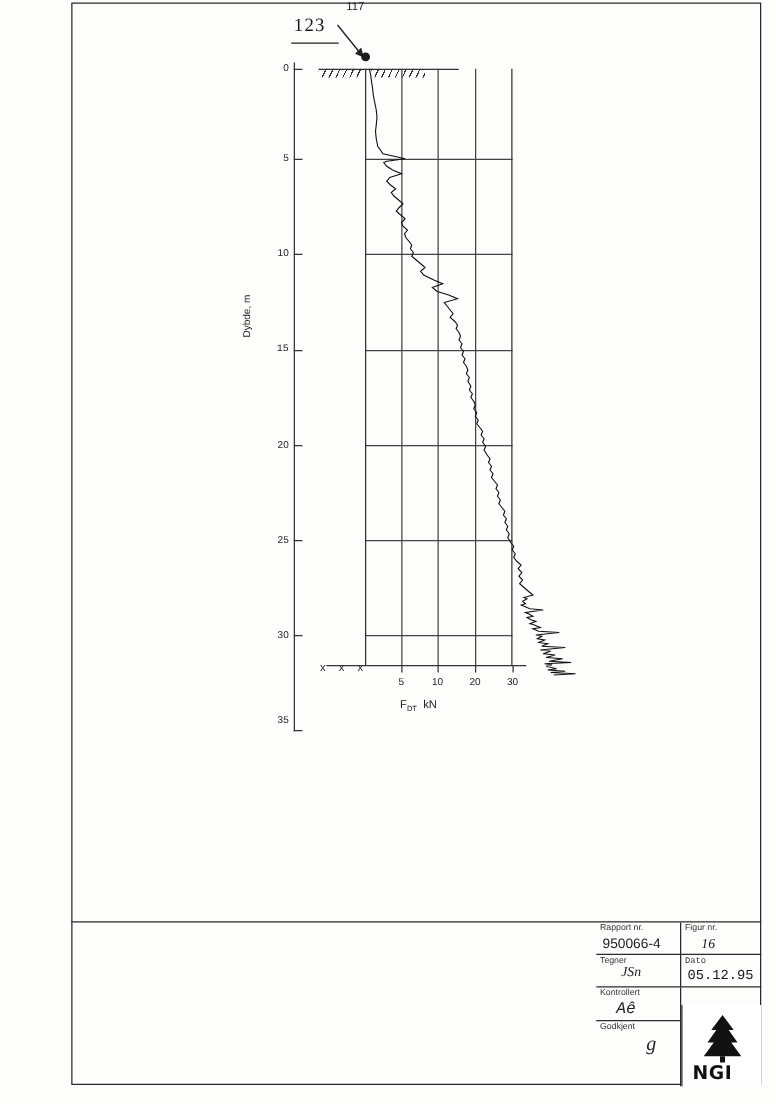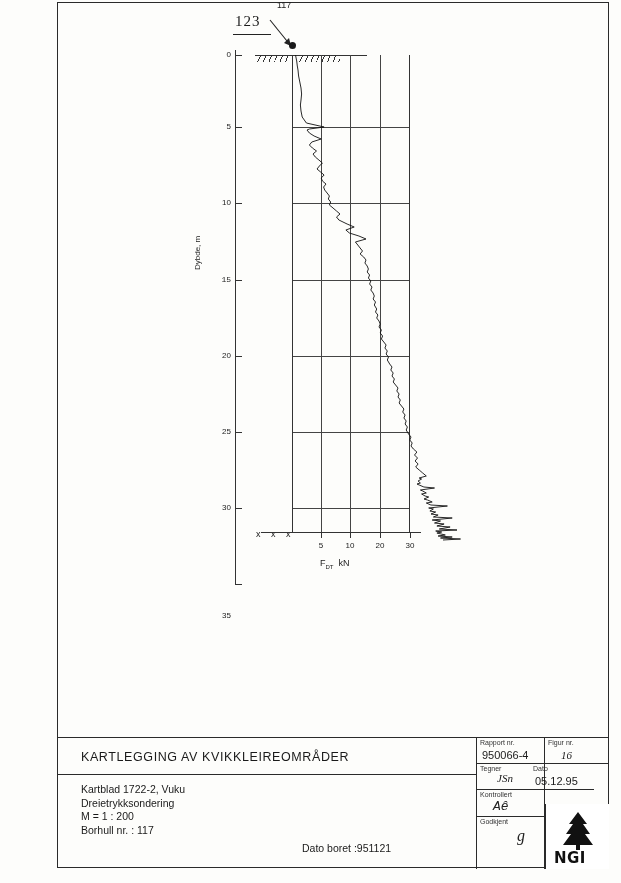--- a/index.html
+++ b/index.html
@@ -322,21 +322,21 @@
     <div class="depth-label" style="top:199px;">10</div>
     <div class="depth-tick" style="top:280px;"></div>
     <div class="depth-label" style="top:276px;font-family:Liberation Mono, monospace;">15</div>
     <div class="depth-tick" style="top:356px;"></div>
     <div class="depth-label" style="top:352px;">20</div>
     <div class="depth-tick" style="top:432px;"></div>
     <div class="depth-label" style="top:428px;">25</div>
     <div class="depth-tick" style="top:508px;"></div>
     <div class="depth-label" style="top:504px;">30</div>
     <div class="depth-tick" style="top:584px;"></div>
-    <div class="depth-label" style="top:612px;">35</div>
+    <div class="depth-label" style="top:572px;">35</div>
 
     <div class="hgrid" style="top:127px;"></div>
     <div class="hgrid" style="top:203px;"></div>
     <div class="hgrid" style="top:280px;"></div>
     <div class="hgrid" style="top:356px;"></div>
     <div class="hgrid" style="top:432px;"></div>
     <div class="hgrid" style="top:508px;"></div>
 
     <div class="plot-box"></div>
     <div class="vgrid" style="left:96px;"></div>
@@ -376,48 +376,37 @@
     <div class="load-tick" style="left:185px;"></div>
     <div class="load-label" style="left:185px;">30</div>
 
     <div class="axis-title">
       <span>F</span><sub>DT</sub>&nbsp;&nbsp;<span>kN</span>
     </div>
   </div>
 
   <div class="titleblock">
 
-    <div class="tb-left">
-      <div class="tb-title">KARTLEGGING AV KVIKKLEIREOMRÅDER</div>
-      <div class="tb-sep"></div>
-      <div class="tb-lines">
-        <div>Kartblad 1722-2, Vuku</div>
-        <div>Dreietrykksondering</div>
-        <div>M = 1 : 200</div>
-        <div>Borhull nr. : 117</div>
-      </div>
-      <div class="tb-dateboret">Dato boret :951121</div>
-    </div>
 
     <div class="tb-right">
 
       <div class="cell vline" style="left:0;top:0;width:68px;height:26px;">
         <span class="k">Rapport nr.</span>
         <span class="v">950066-4</span>
       </div>
       <div class="cell" style="left:68px;top:0;width:64px;height:26px;text-align:right;">
         <span class="k">Figur nr.</span>
         <span class="v" style="left:16px;font-family:'Liberation Serif',serif;font-style:italic;">16</span>
       </div>
 
       <div class="cell vline" style="left:0;top:26px;width:68px;height:26px;">
         <span class="k">Tegner</span>
         <span class="v sig" style="position:absolute;left:20px;top:8px;">JSn</span>
       </div>
-      <div class="cell" style="left:53px;top:26px;width:64px;height:26px;">
+      <div class="cell" style="left:68px;top:26px;width:64px;height:26px;font-family:Liberation Mono, monospace;">
         <span class="k">Dato</span>
         <span class="v">05.12.95</span>
       </div>
 
       <div class="cell vline" style="left:0;top:52px;width:68px;height:27px;">
         <span class="k">Kontrollert</span>
         <span class="sig" style="top:9px;left:16px;font-family:Liberation Mono, monospace;">Aê</span>
       </div>
 
       <div class="cell vline" style="left:0;top:79px;width:68px;height:52px;border-bottom:none;">

